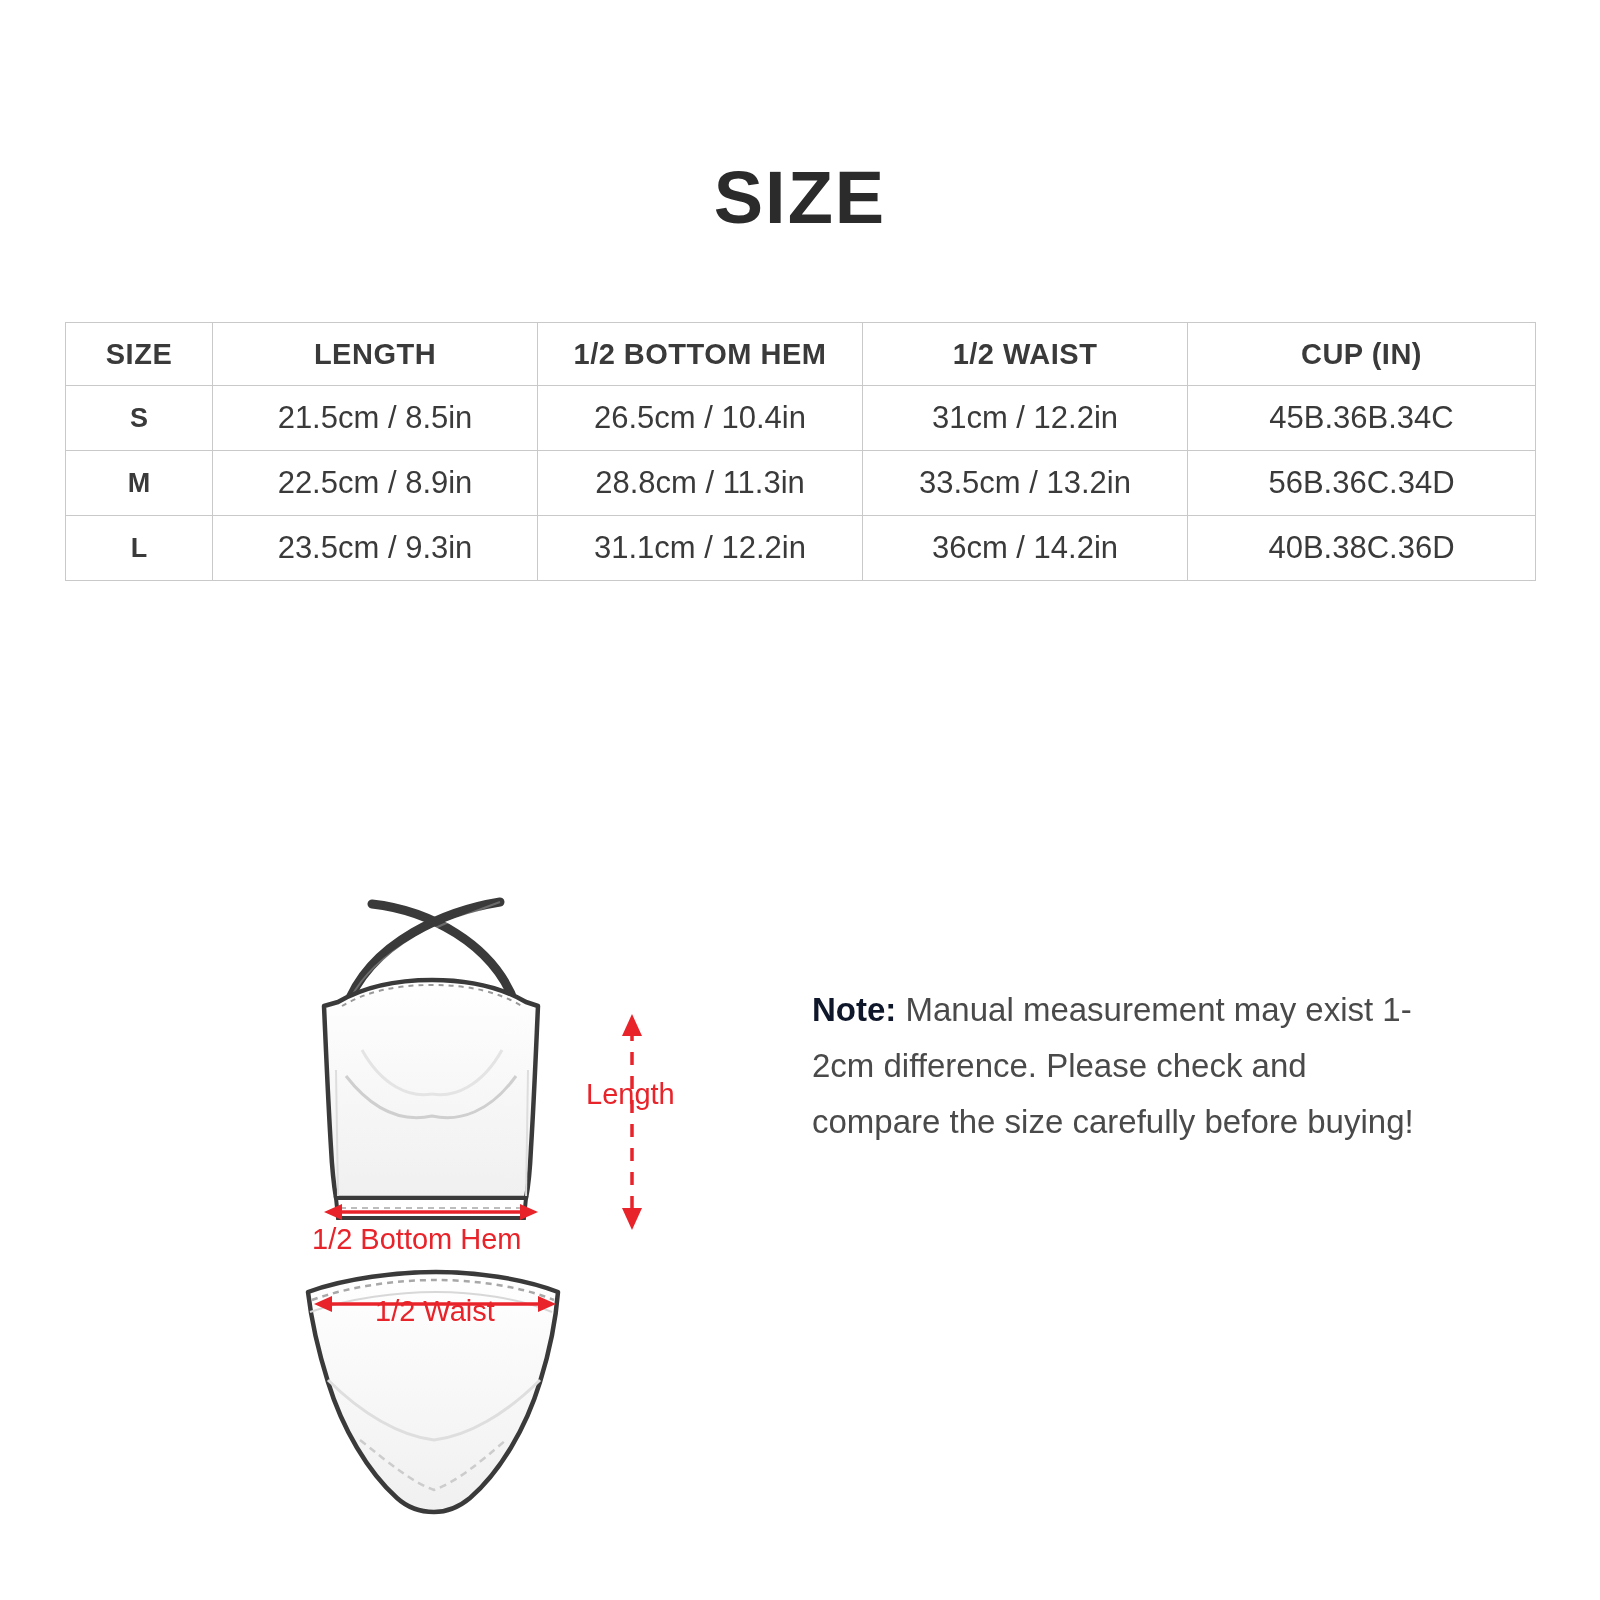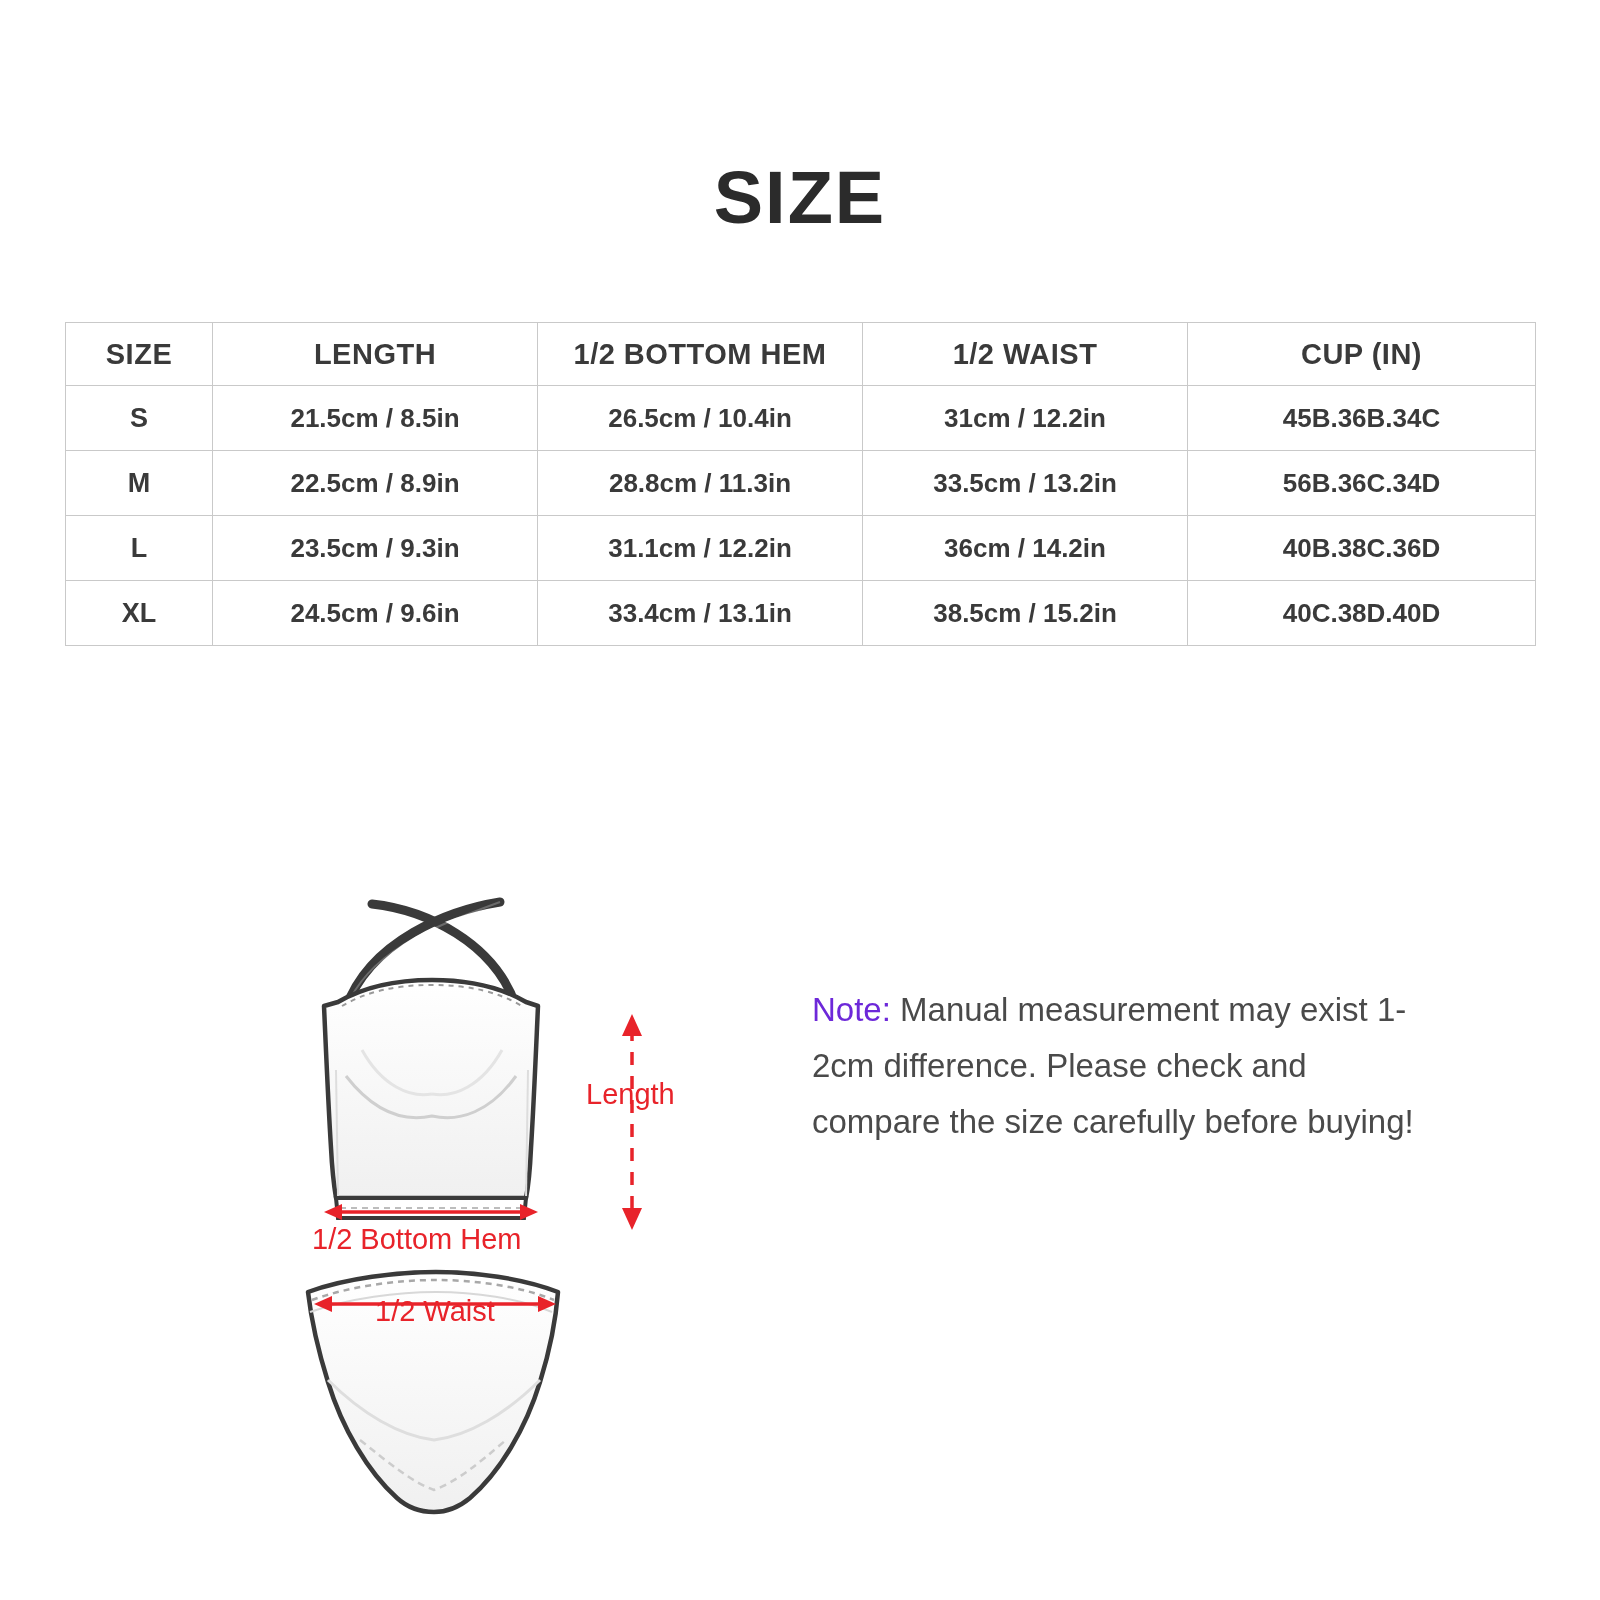--- a/index.html
+++ b/index.html
@@ -48,22 +48,22 @@
     color: #3a3a3a;
   }
   table.size-table th {
     height: 60px;
     font-size: 29px;
     font-weight: bold;
     letter-spacing: 0.5px;
   }
   table.size-table td {
     height: 62px;
-    font-size: 26px;
-    font-weight: bold;
+    font-size: 31px;
+    font-weight: normal;
   }
   table.size-table td.size-cell {
     font-weight: bold;
     font-size: 27px;
   }
   col.c1 { width: 147px; }
   col.c2 { width: 325px; }
   col.c3 { width: 325px; }
   col.c4 { width: 325px; }
   col.c5 { width: 348px; }
@@ -115,22 +115,22 @@
   .note-block {
     position: absolute;
     top: 982px;
     left: 812px;
     width: 620px;
     font-size: 33px;
     line-height: 56px;
     color: #4a4a4a;
   }
   .note-block .note-strong {
-    font-weight: normal;
-    color: #6d28d9;
+    font-weight: bold;
+    color: #0f172a;
     margin-top: 8px;
   }
 </style>
 </head>
 <body>
 
 <div class="page-title">SIZE</div>
 
 <div class="size-table-wrap">
   <table class="size-table">
@@ -165,27 +165,20 @@
         <td>33.5cm / 13.2in</td>
         <td>56B.36C.34D</td>
       </tr>
       <tr>
         <td class="size-cell">L</td>
         <td>23.5cm / 9.3in</td>
         <td>31.1cm / 12.2in</td>
         <td>36cm / 14.2in</td>
         <td>40B.38C.36D</td>
       </tr>
-      <tr>
-        <td class="size-cell">XL</td>
-        <td>24.5cm / 9.6in</td>
-        <td>33.4cm / 13.1in</td>
-        <td>38.5cm / 15.2in</td>
-        <td>40C.38D.40D</td>
-      </tr>
     </tbody>
   </table>
 </div>
 
 <div class="illustration">
   <svg width="470" height="640" viewBox="0 0 470 640" xmlns="http://www.w3.org/2000/svg">
     <defs>
       <linearGradient id="shade" x1="0" y1="0" x2="0" y2="1">
         <stop offset="0%" stop-color="#ffffff"></stop>
         <stop offset="100%" stop-color="#f0f0f0"></stop>

